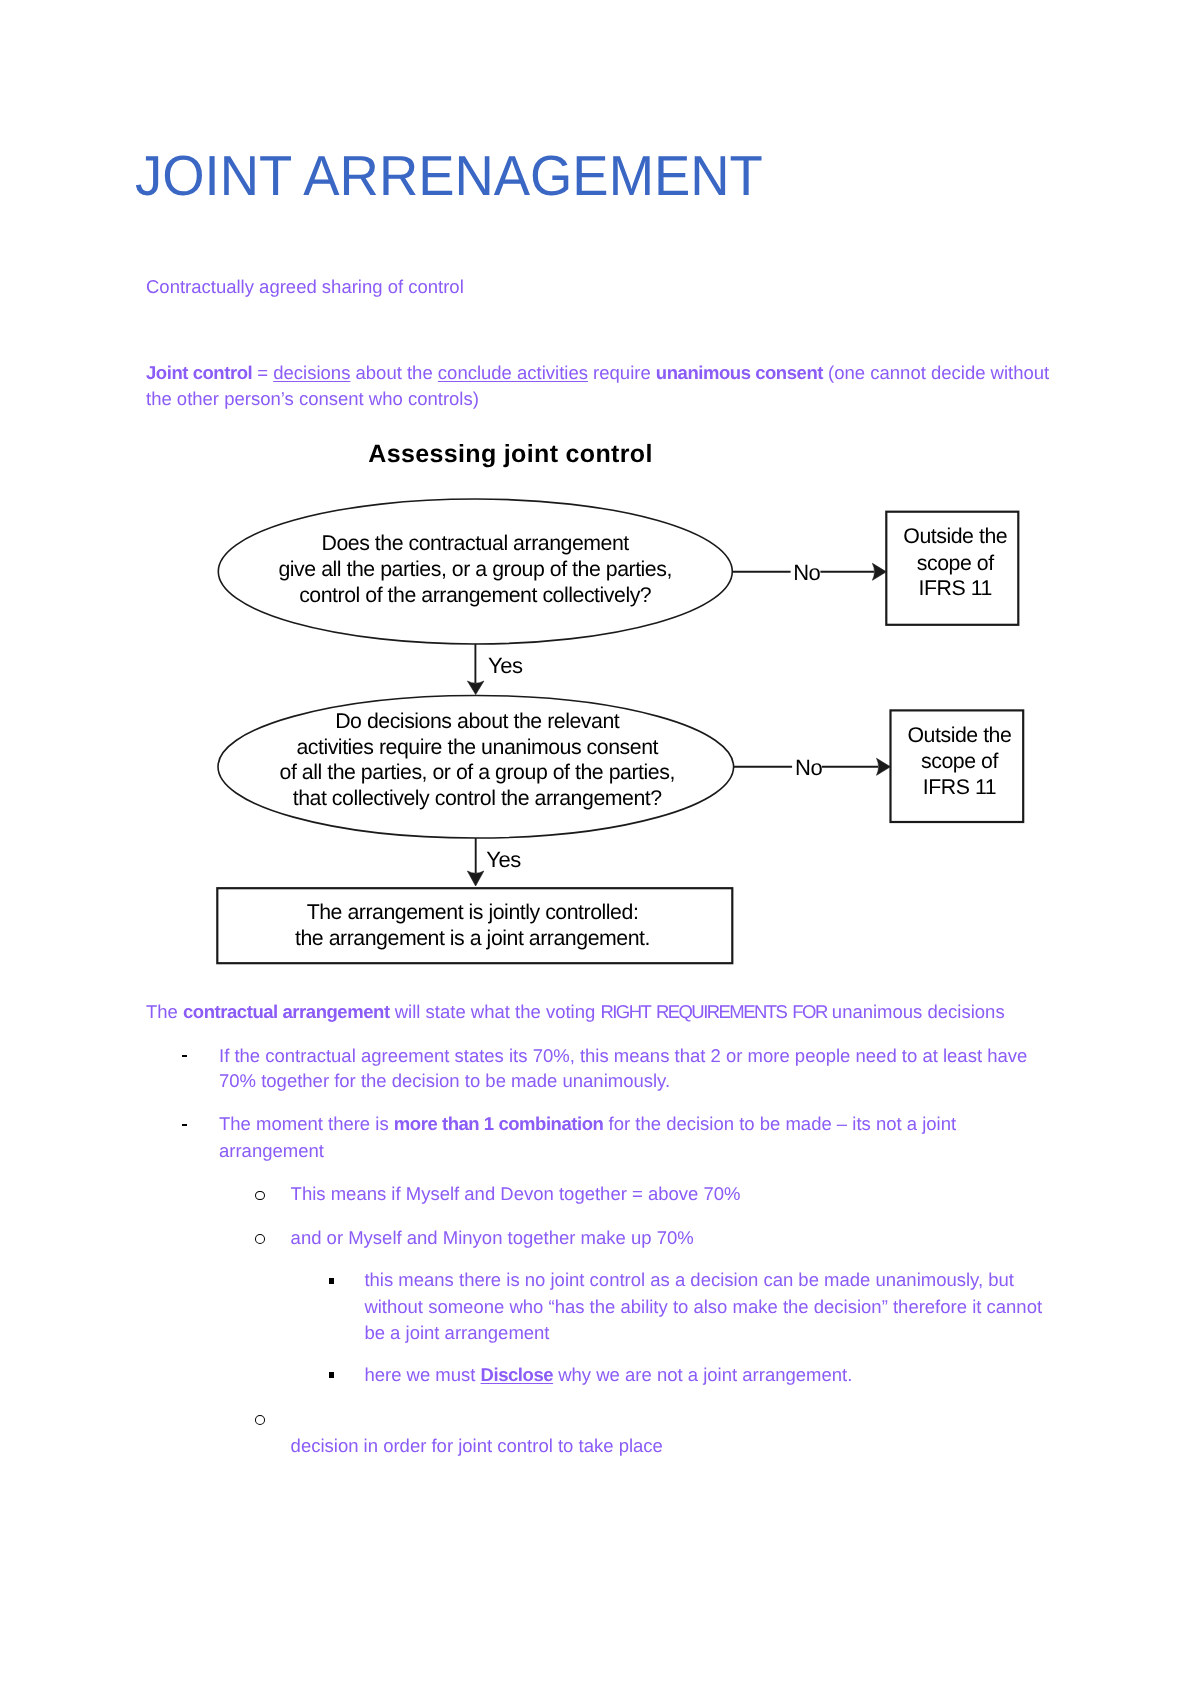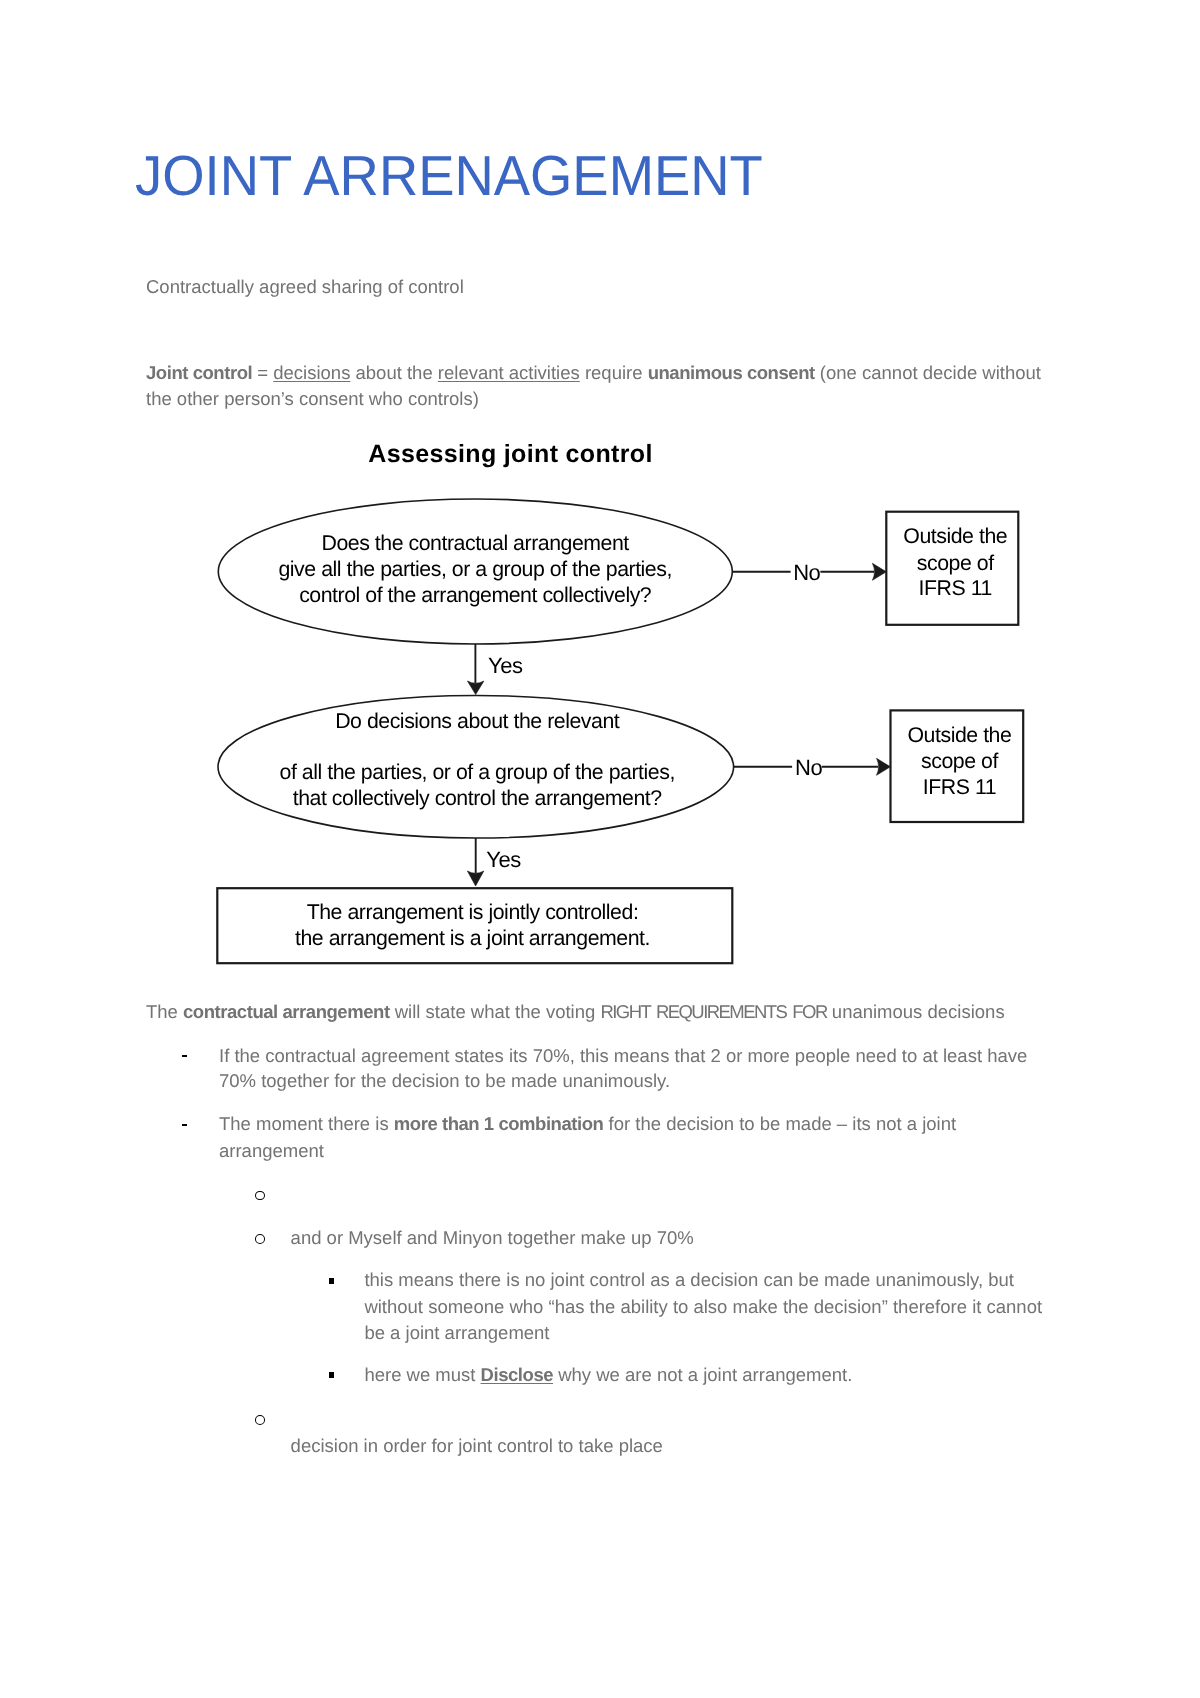--- a/index.html
+++ b/index.html
@@ -7,21 +7,21 @@
   body{width:1200px;height:1698px;overflow:hidden;
        font-family:"Liberation Sans",sans-serif;color:#000000;
        -webkit-font-smoothing:antialiased;
        text-rendering:geometricPrecision;}
   .page{position:relative;width:1200px;height:1698px;background:#fff;border-radius:26px;}
 
   .doc-title{position:absolute;left:135.2px;top:153.5px;font-size:56.5px;
              color:#3A66C4;line-height:44px;font-weight:400;white-space:nowrap;
              transform:scaleX(0.963);transform-origin:0 0;}
 
-  .tline{position:absolute;font-size:18.5px;line-height:25.4px;color:#737373;
+  .tline{position:absolute;font-size:18.5px;line-height:25.4px;color:#8b5cf6;
          white-space:nowrap;}
   .b{font-weight:bold;letter-spacing:-0.45px;}
   .u{text-decoration:underline;text-underline-offset:1.6px;
      text-decoration-thickness:1.3px;}
   .bu{font-weight:bold;letter-spacing:-0.45px;text-decoration:underline;
       text-underline-offset:2.2px;text-decoration-thickness:1.4px;}
   .caps{letter-spacing:-1.55px;word-spacing:2.4px;}
 
   .sq{position:absolute;background:#000;}
   .circ{position:absolute;border:1.25px solid #000;border-radius:50%;
@@ -42,21 +42,21 @@
 
 <div class="page">
 
   <div class="doc-title">JOINT ARRENAGEMENT</div>
 
   <div class="tline" style="left:146px;top:273.5px;">
     <span>Contractually agreed sharing of control</span>
   </div>
 
   <div class="tline" style="left:146px;top:360px;">
-    <span class="b">Joint control</span><span> = </span><span class="u">decisions</span><span> about the </span><span class="u">relevant activities</span><span> require </span><span class="b">unanimous consent</span><span> (one cannot decide without</span>
+    <span class="b">Joint control</span><span> = </span><span class="u">decisions</span><span> about the </span><span class="u">conclude activities</span><span> require </span><span class="b">unanimous consent</span><span> (one cannot decide without</span>
   </div>
   <div class="tline" style="left:146px;top:385.6px;">
     <span>the other person’s consent who controls)</span>
   </div>
 
   <div class="figtitle">Assessing joint control</div>
 
   <svg class="fig" viewBox="0 0 1200 1698">
     <g fill="none" stroke="#1a1a1a" stroke-width="1.6">
       <ellipse cx="475.3" cy="571.5" rx="257" ry="72.5"></ellipse>
@@ -79,20 +79,21 @@
       <line x1="475.7" y1="838" x2="475.7" y2="873"></line>
       <path d="M467.4 871 Q475.6 875.6 483.8 871 L475.6 886 Z" stroke-width="0.6"></path>
     </g>
   </svg>
 
   <div class="figtxt" style="left:225.2px;top:531.4px;width:500px;">Does the contractual arrangement</div>
   <div class="figtxt" style="left:225.2px;top:557.2px;width:500px;">give all the parties, or a group of the parties,</div>
   <div class="figtxt" style="left:225.2px;top:583.0px;width:500px;">control of the arrangement collectively?</div>
 
   <div class="figtxt" style="left:227.2px;top:709.0px;width:500px;">Do decisions about the relevant</div>
+  <div class="figtxt" style="left:227.2px;top:734.6px;width:500px;">activities require the unanimous consent</div>
   <div class="figtxt" style="left:227.2px;top:760.2px;width:500px;">of all the parties, or of a group of the parties,</div>
   <div class="figtxt" style="left:227.2px;top:785.8px;width:500px;">that collectively control the arrangement?</div>
 
   <div class="figtxt" style="left:889.5px;top:524.4px;width:131.5px;">Outside the</div>
   <div class="figtxt" style="left:889.5px;top:550.5px;width:131.5px;">scope of</div>
   <div class="figtxt" style="left:889.5px;top:576.0px;width:131.5px;">IFRS 11</div>
 
   <div class="figtxt" style="left:893.7px;top:723.3px;width:131.5px;">Outside the</div>
   <div class="figtxt" style="left:893.7px;top:748.9px;width:131.5px;">scope of</div>
   <div class="figtxt" style="left:893.7px;top:774.5px;width:131.5px;">IFRS 11</div>
@@ -113,20 +114,21 @@
   <div class="tline" style="left:219px;top:1042.5px;">If the contractual agreement states its 70%, this means that 2 or more people need to at least have</div>
   <div class="tline" style="left:219px;top:1068.2px;">70% together for the decision to be made unanimously.</div>
 
   <div class="sq" style="left:181.8px;top:1123.6px;width:5.5px;height:2.1px;"></div>
   <div class="tline" style="left:219px;top:1110.5px;">
     <span>The moment there is </span><span class="b">more than 1 combination</span><span> for the decision to be made – its not a joint</span>
   </div>
   <div class="tline" style="left:219px;top:1137.7px;">arrangement</div>
 
   <div class="circ" style="left:255px;top:1190.6px;"></div>
+  <div class="tline" style="left:290.6px;top:1180.5px;">This means if Myself and Devon together = above 70%</div>
 
   <div class="circ" style="left:255px;top:1234.4px;"></div>
   <div class="tline" style="left:290.6px;top:1224.5px;">and or Myself and Minyon together make up 70%</div>
 
   <div class="sq" style="left:328.6px;top:1277.5px;width:5.8px;height:6.0px;"></div>
   <div class="tline" style="left:364.4px;top:1267.2px;">this means there is no joint control as a decision can be made unanimously, but</div>
   <div class="tline" style="left:364.4px;top:1294.1px;">without someone who “has the ability to also make the decision” therefore it cannot</div>
   <div class="tline" style="left:364.4px;top:1320.1px;">be a joint arrangement</div>
 
   <div class="sq" style="left:328.6px;top:1372.1px;width:5.8px;height:6.0px;"></div>

